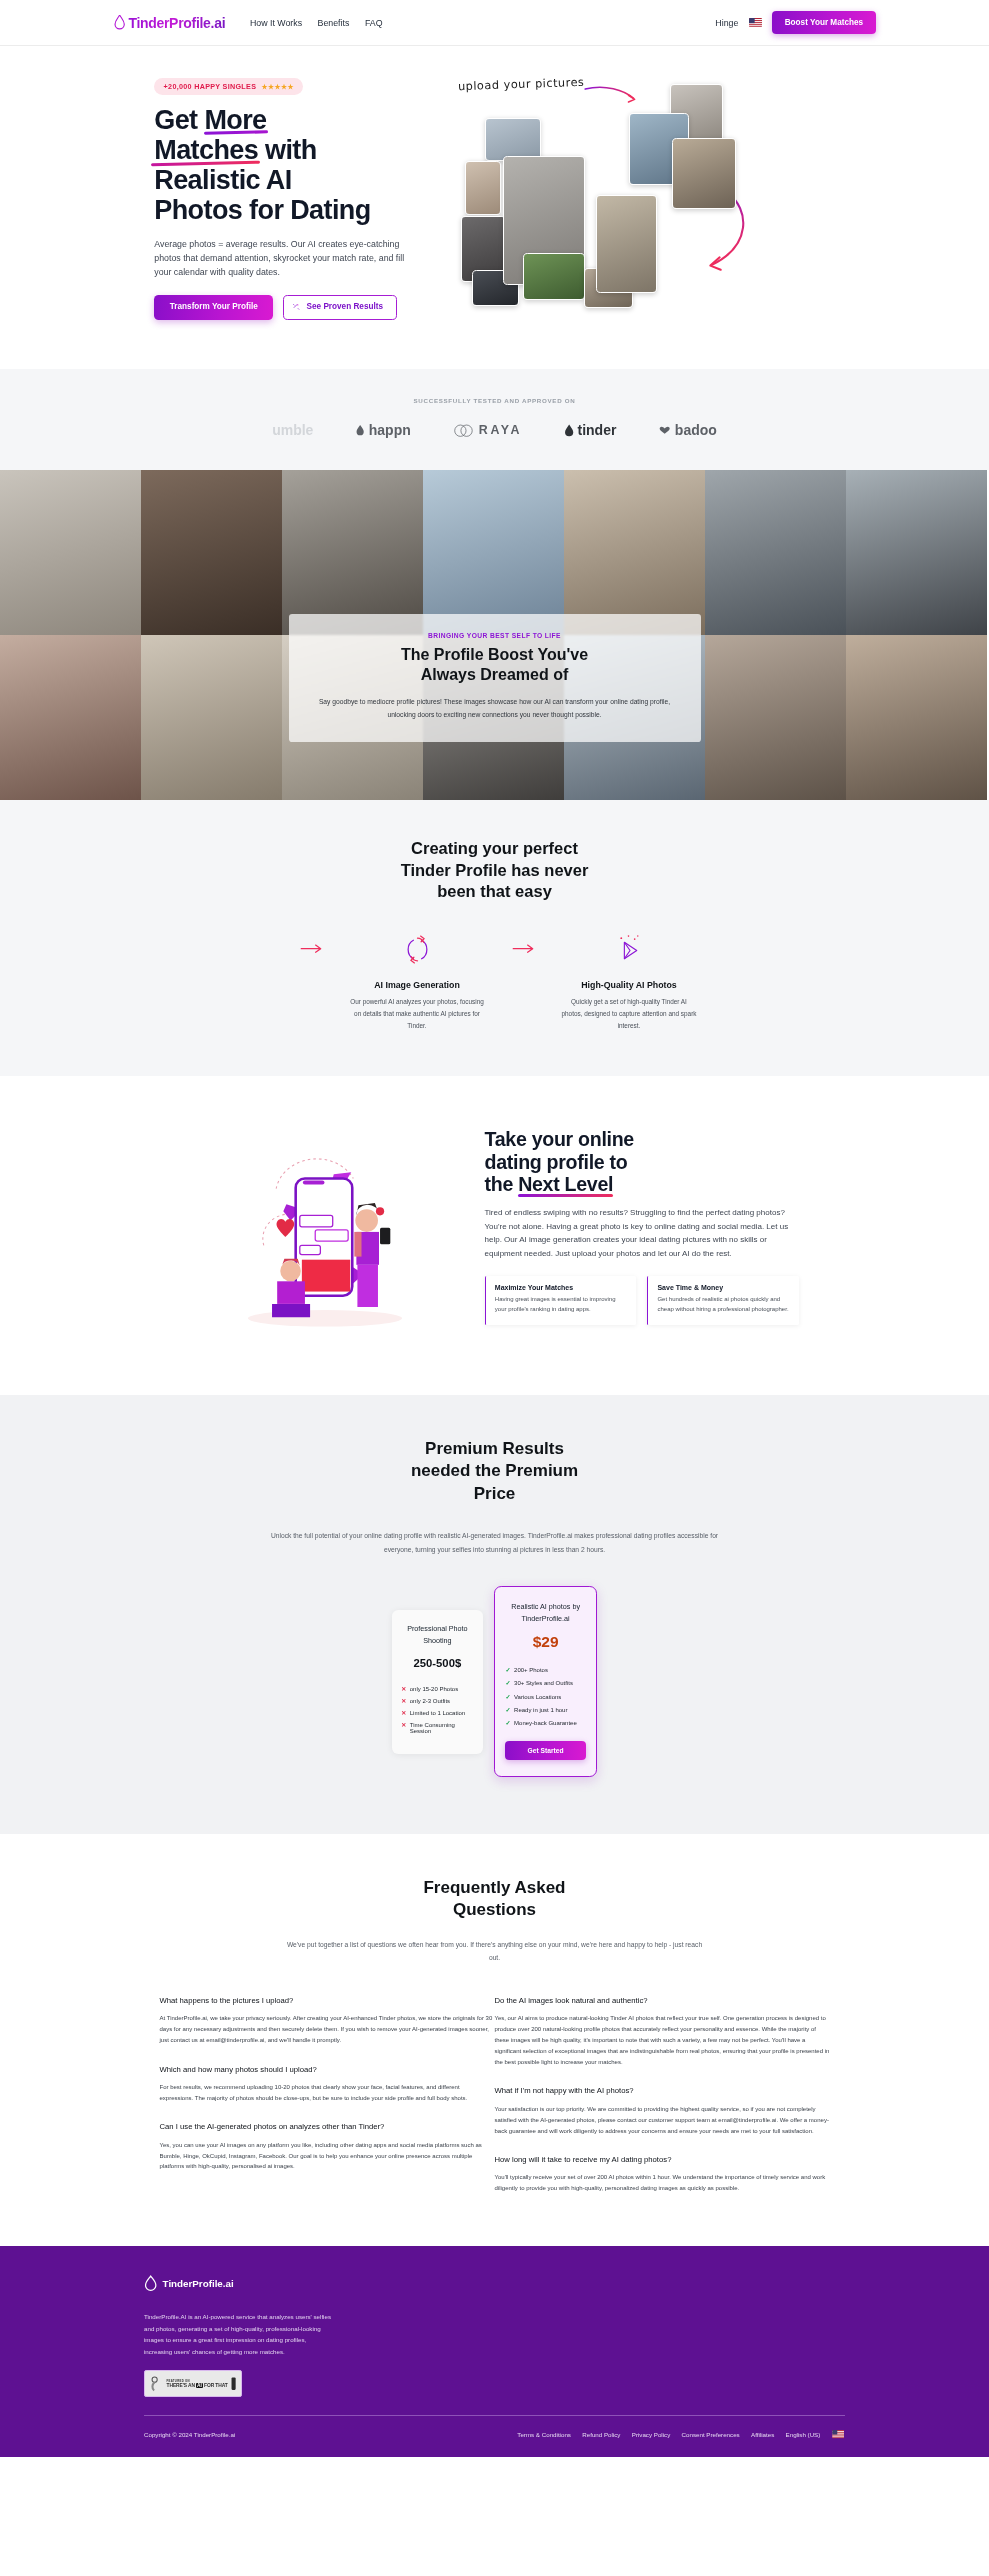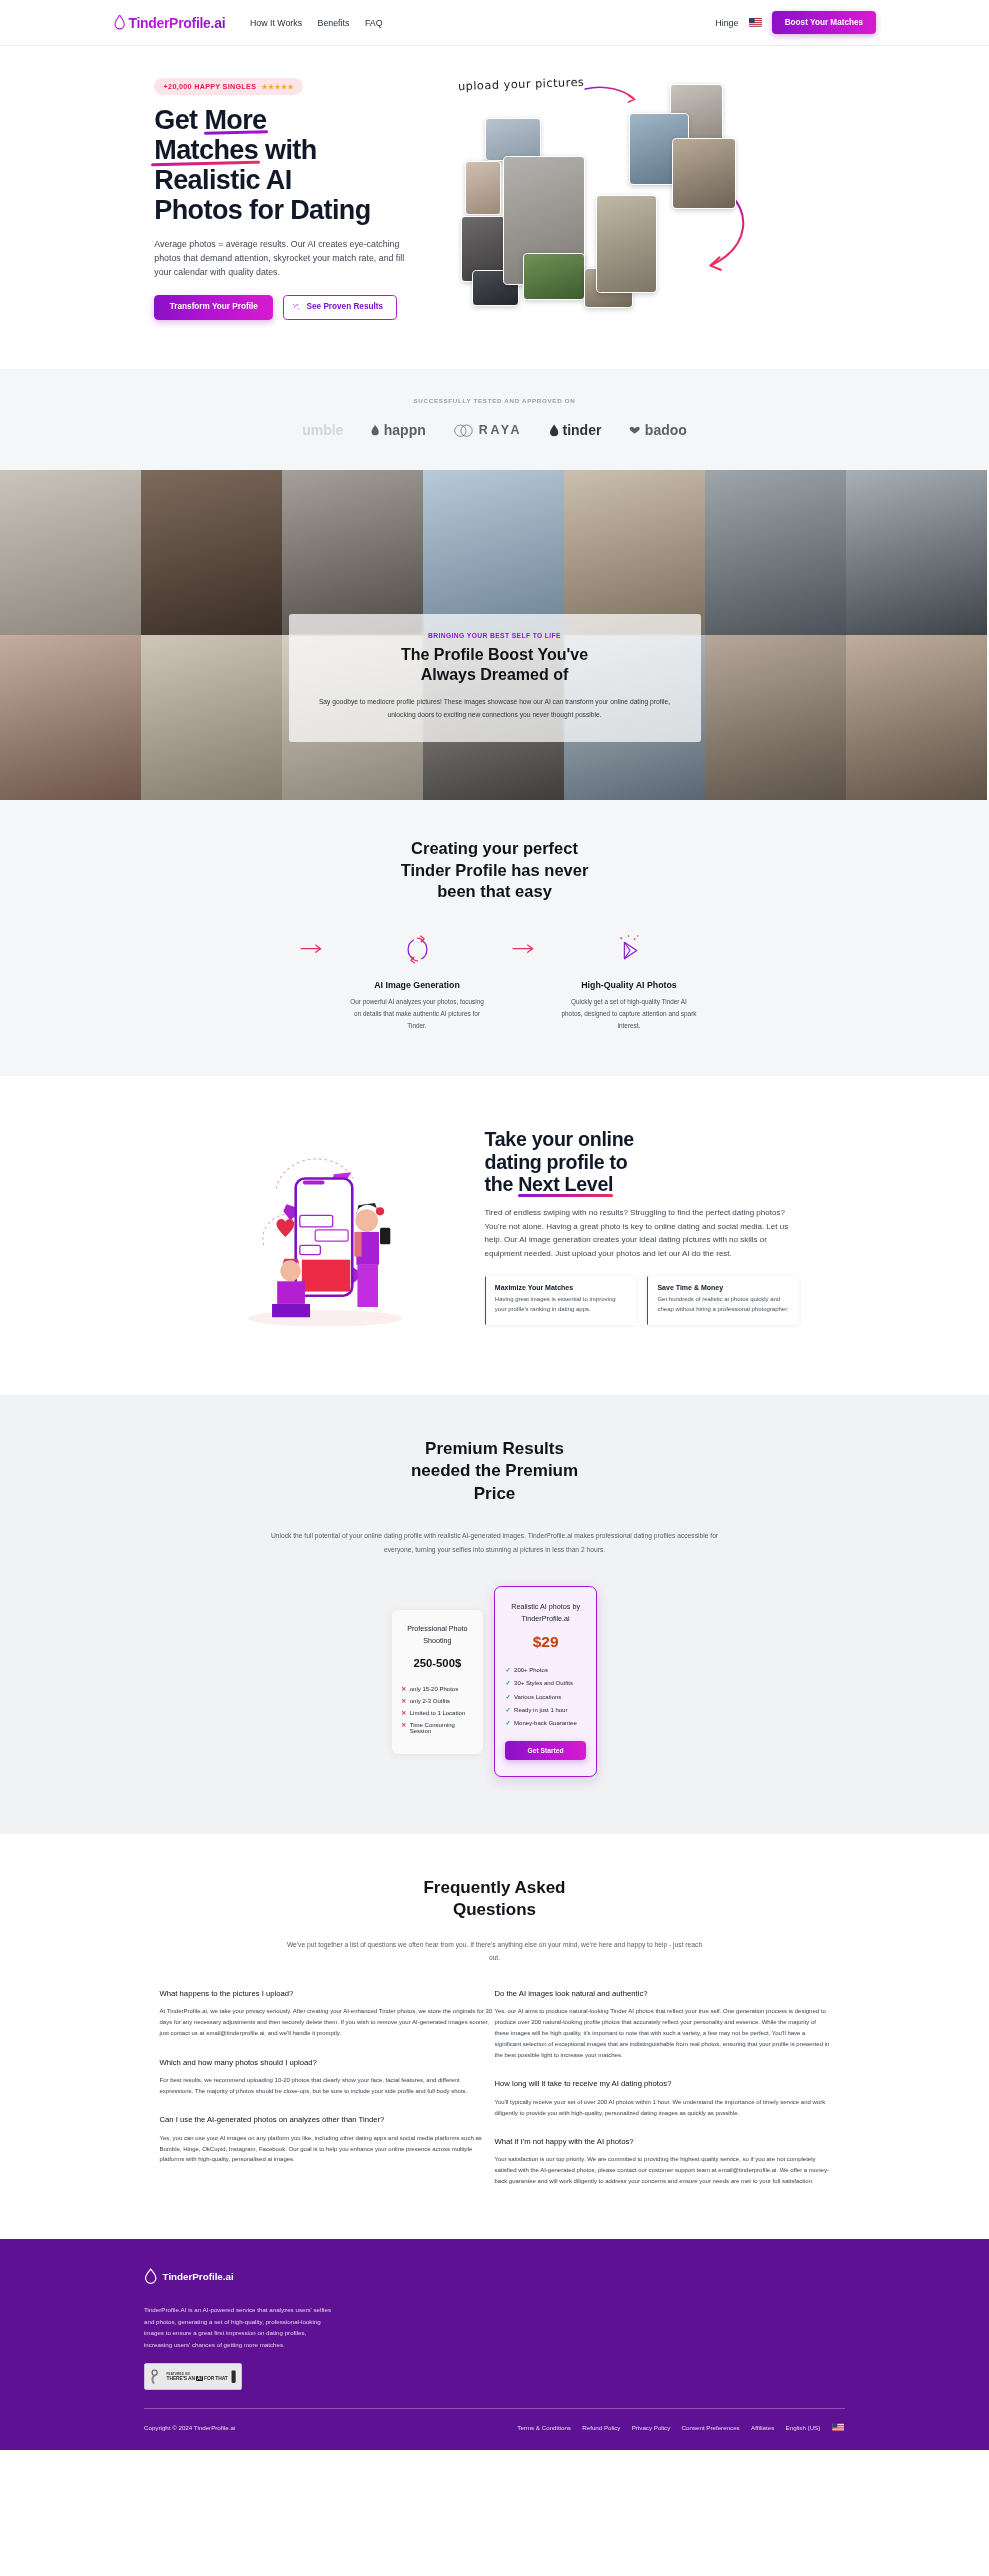--- a/index.html
+++ b/index.html
@@ -111,21 +111,21 @@
     box-shadow: 0 1.5px 5.2px rgba(0,0,0,.18); overflow: hidden;
     background-size: cover; background-position: center;
   }
   .arrow-svg { position: absolute; }
 
   
   .logos-strip { background: #f5f6f8; padding: 28px 0 32px; text-align: center; }
   .logos-title { font-size: 6.2px; letter-spacing: 0.7px; color: #9aa0a8; font-weight: 600; }
   .logos-row {
     margin-top: 18.5px; display: flex; align-items: center;
-    justify-content: center; gap: 27px;
+    justify-content: center; gap: 42px;
   }
   .brandlogo { color: #5d6167; font-size: 14px; font-weight: 600; display:flex; align-items:center; gap:3.1px; }
   .brandlogo.faded { color: #d3d6da; }
 
   
   .gallery { position: relative; width: 989px; }
   .gallery-row { display: flex; width: 989px; }
   .gcell { width: 141px; height: 165px; background-size: cover; background-position: center top; }
   .gallery-overlay {
     position: absolute; left: 50%; transform: translateX(-50%);
@@ -194,21 +194,21 @@
     background: linear-gradient(95deg,#8a0fc9 0%,#b815d1 55%,#d91ad1 100%);
     color: #fff; border: none; border-radius: 4.1px;
     padding: 5.7px 5.2px; font-size: 6.7px; font-weight: 600; cursor: pointer;
     box-shadow: 0 2.1px 6.2px rgba(150,20,190,.3);
   }
 
   
   .faq { background: #fff; padding: 43px 0 52px; }
   .faq h2 { text-align: center; font-size: 17px; font-weight: 800; line-height: 1.3; color: #101418; }
   .faq .lede { width: 428px; margin: 16.5px auto 0; text-align: center; font-size: 6.7px; color: #5a6069; line-height: 1.95; }
-  .faq-cols { margin-top: 24px; width: 670px; margin-left: auto; margin-right: auto; display: flex; }
+  .faq-cols { margin-top: 31px; width: 670px; margin-left: auto; margin-right: auto; display: flex; }
   .faq-col { flex: 1; }
   .faq-item + .faq-item { margin-top: 17.5px; }
   .faq-item h3 { font-size: 7.7px; font-weight: 400; color: #0d1117; line-height: 1.45; }
   .faq-item p { margin-top: 7.2px; font-size: 6px; color: #3b414a; line-height: 1.82; }
 
   
   .footer { background: #5e1192; color: #fff; padding: 29px 0 0; }
   .footer-inner { width: 701px; margin: 0 auto; }
   .footer-logo { display: flex; align-items: center; gap: 5.2px; }
   .footer-logo-text { font-size: 9.8px; font-weight: 700; color: #fff; }
@@ -576,26 +576,26 @@
           <h3>Can I use the AI-generated photos on analyzes other than Tinder?</h3>
           <p>Yes, you can use your AI images on any platform you like, including other dating apps and social media platforms such as Bumble, Hinge, OkCupid, Instagram, Facebook. Our goal is to help you enhance your online presence across multiple platforms with high-quality, personalised ai images.</p>
         </div>
       </div>
       <div class="faq-col">
         <div class="faq-item">
           <h3>Do the AI images look natural and authentic?</h3>
           <p>Yes, our AI aims to produce natural-looking Tinder AI photos that reflect your true self. One generation process is designed to produce over 200 natural-looking profile photos that accurately reflect your personality and essence. While the majority of these images will be high quality, it's important to note that with such a variety, a few may not be perfect. You'll have a significant selection of exceptional images that are indistinguishable from real photos, ensuring that your profile is presented in the best possible light to increase your matches.</p>
         </div>
         <div class="faq-item">
+          <h3>What if I'm not happy with the AI photos?</h3>
+          <p>Your satisfaction is our top priority. We are committed to providing the highest quality service, so if you are not completely satisfied with the AI-generated photos, please contact our customer support team at email@tinderprofile.ai. We offer a money-back guarantee and will work diligently to address your concerns and ensure your needs are met to your full satisfaction.</p>
+        </div>
+        <div class="faq-item">
           <h3>How long will it take to receive my AI dating photos?</h3>
           <p>You'll typically receive your set of over 200 AI photos within 1 hour. We understand the importance of timely service and work diligently to provide you with high-quality, personalized dating images as quickly as possible.</p>
-        </div>
-        <div class="faq-item">
-          <h3>What if I'm not happy with the AI photos?</h3>
-          <p>Your satisfaction is our top priority. We are committed to providing the highest quality service, so if you are not completely satisfied with the AI-generated photos, please contact our customer support team at email@tinderprofile.ai. We offer a money-back guarantee and will work diligently to address your concerns and ensure your needs are met to your full satisfaction.</p>
         </div>
       </div>
     </div>
   </section>
 
   <footer class="footer">
     <div class="footer-inner">
       <div class="footer-logo">
         <svg width="13.4" height="17.5" viewBox="0 0 26 34">
           <path d="M13 2 C8 9 3 13 3 20 a10 10 0 0 0 20 0 C23 13 18 9 13 2 Z" fill="none" stroke="#ffffff" stroke-width="2.4"></path>

